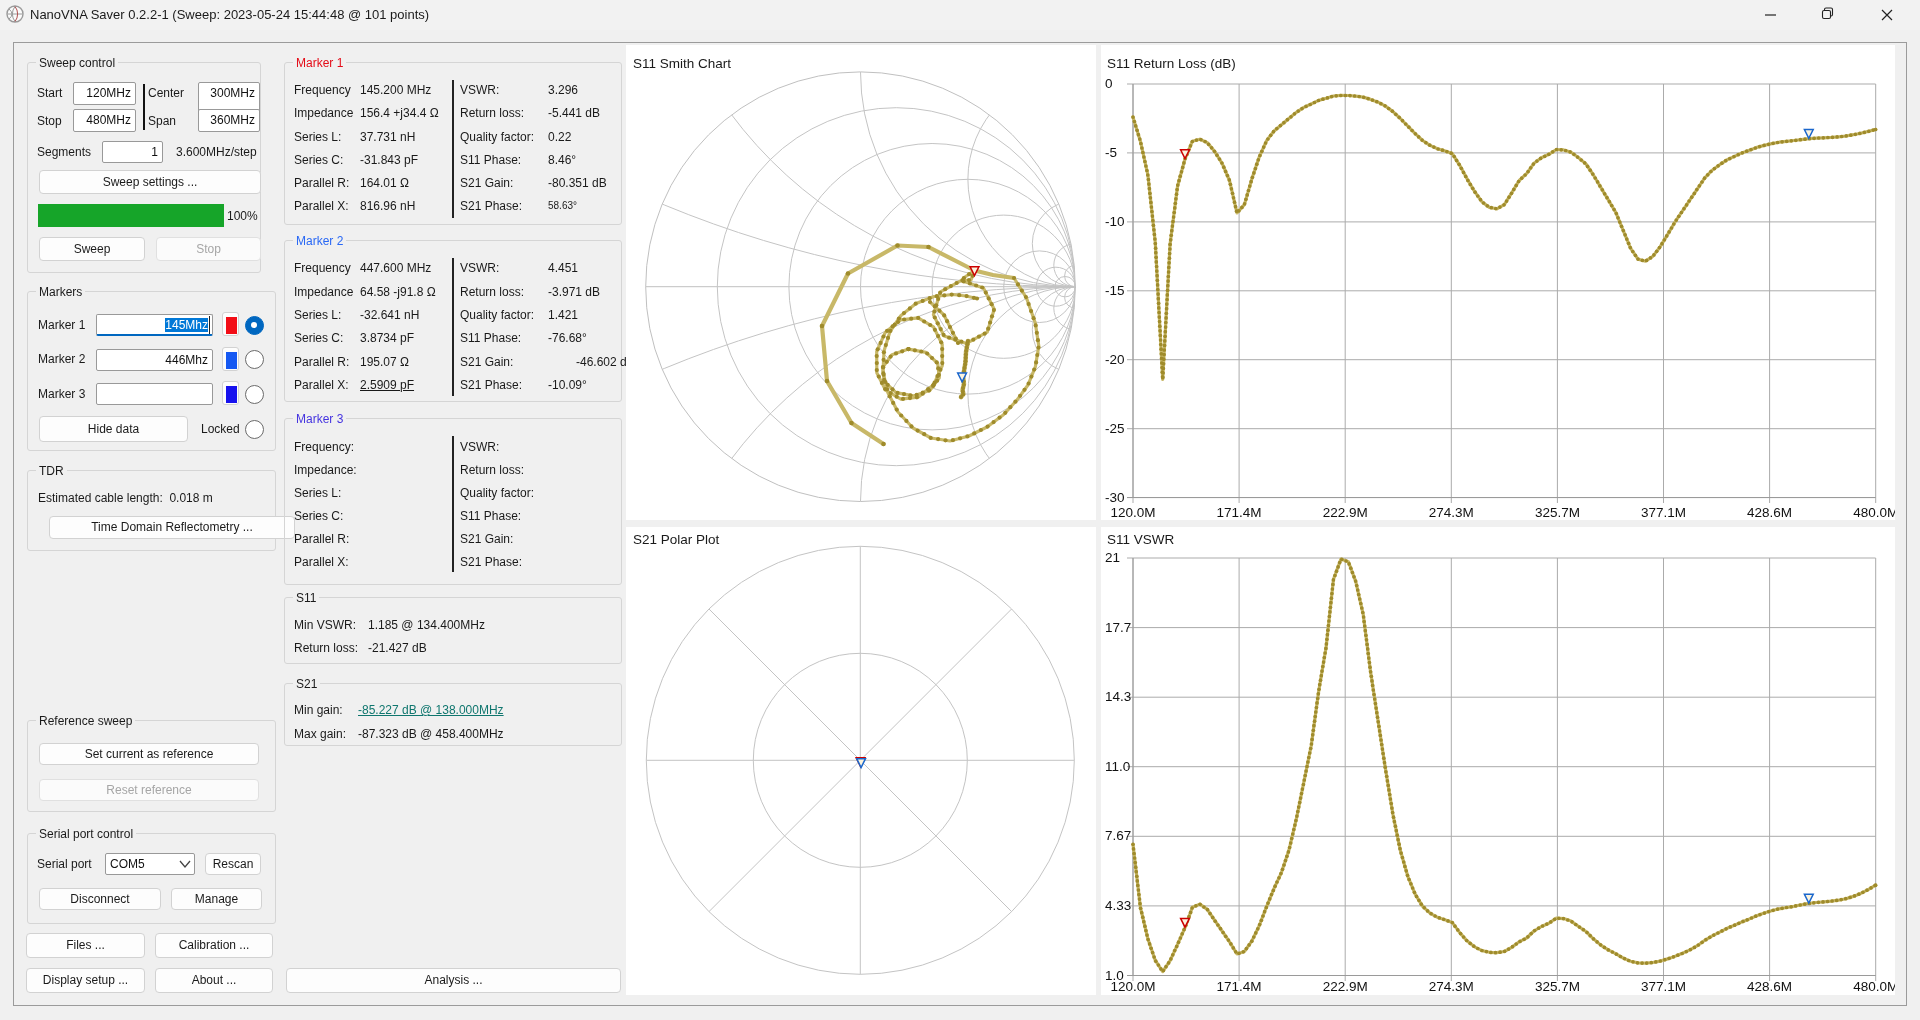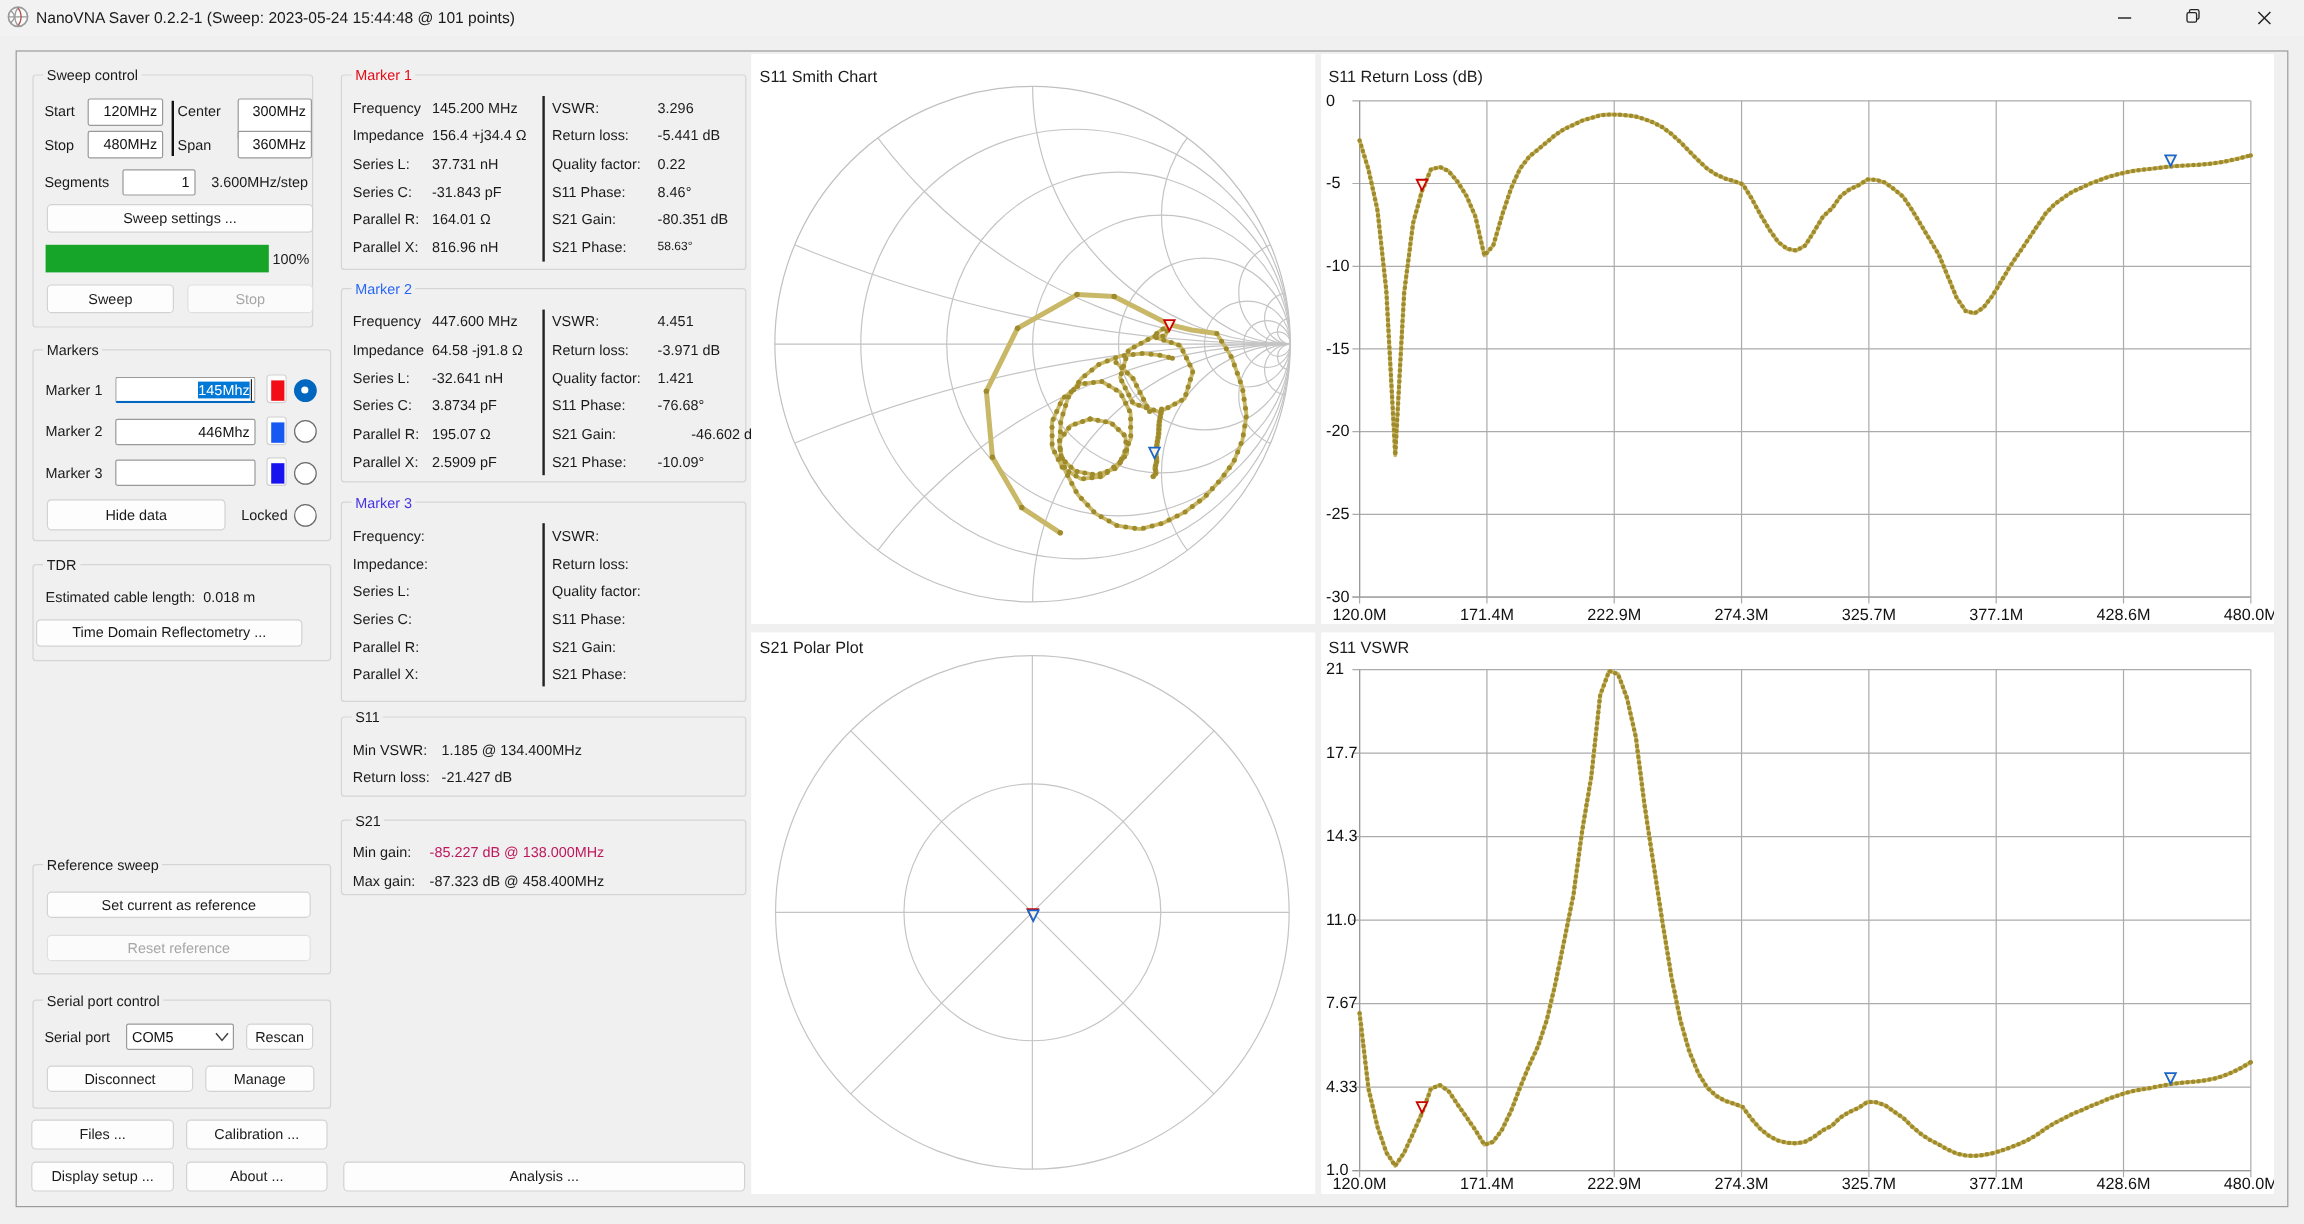--- a/index.html
+++ b/index.html
@@ -74,21 +74,21 @@
     <div style="position:absolute;left:2.5px;top:3.5px;width:11px;height:17px;background:#1712ee;"></div>
   </div>
 <div class="radio" style="left:244.5px;top:384.5px;"></div>
 <div class="btn" style="left:39px;top:416px;width:149px;height:26px;line-height:24px;font-size:12px">Hide data</div>
 <div class="t" style="left:201px;top:420px;font-size:12px;color:#1a1a1a;height:18px;line-height:18px;">Locked</div>
 <div class="radio" style="left:244.5px;top:419.5px;"></div>
 <div class="gb" style="left:27px;top:470px;width:249px;height:81px;">
     <span class="gbl" style="color:#1a1a1a">TDR</span>
   </div>
 <div class="t" style="left:38px;top:489px;font-size:12px;color:#1a1a1a;height:18px;line-height:18px;">Estimated cable length:&nbsp; 0.018 m</div>
-<div class="btn" style="left:30px;top:516px;width:222px;height:23px;line-height:21px;font-size:12px">Time Domain Reflectometry ...</div>
+<div class="btn" style="left:49px;top:516px;width:246px;height:23px;line-height:21px;font-size:12px">Time Domain Reflectometry ...</div>
 <div class="gb" style="left:27px;top:720px;width:249px;height:92px;">
     <span class="gbl" style="color:#1a1a1a">Reference sweep</span>
   </div>
 <div class="btn" style="left:39px;top:743px;width:220px;height:22px;line-height:20px;font-size:12px">Set current as reference</div>
 <div class="btn dis" style="left:39px;top:779px;width:220px;height:22px;line-height:20px;font-size:12px">Reset reference</div>
 <div class="gb" style="left:27px;top:833px;width:249px;height:91px;">
     <span class="gbl" style="color:#1a1a1a">Serial port control</span>
   </div>
 <div class="t" style="left:37px;top:855px;font-size:12px;color:#1a1a1a;height:18px;line-height:18px;">Serial port</div>
 <div class="inp" style="left:105px;top:853px;width:90px;height:22px;line-height:20px;text-align:left;">COM5</div>
@@ -139,21 +139,21 @@
 <div class="t" style="left:360px;top:259.3px;font-size:12px;color:#1a1a1a;height:18px;line-height:18px;">447.600 MHz</div>
 <div class="t" style="left:294px;top:282.7px;font-size:12px;color:#1a1a1a;height:18px;line-height:18px;">Impedance</div>
 <div class="t" style="left:360px;top:282.7px;font-size:12px;color:#1a1a1a;height:18px;line-height:18px;">64.58 -j91.8 Ω</div>
 <div class="t" style="left:294px;top:306px;font-size:12px;color:#1a1a1a;height:18px;line-height:18px;">Series L:</div>
 <div class="t" style="left:360px;top:306px;font-size:12px;color:#1a1a1a;height:18px;line-height:18px;">-32.641 nH</div>
 <div class="t" style="left:294px;top:329.3px;font-size:12px;color:#1a1a1a;height:18px;line-height:18px;">Series C:</div>
 <div class="t" style="left:360px;top:329.3px;font-size:12px;color:#1a1a1a;height:18px;line-height:18px;">3.8734 pF</div>
 <div class="t" style="left:294px;top:352.7px;font-size:12px;color:#1a1a1a;height:18px;line-height:18px;">Parallel R:</div>
 <div class="t" style="left:360px;top:352.7px;font-size:12px;color:#1a1a1a;height:18px;line-height:18px;">195.07 Ω</div>
 <div class="t" style="left:294px;top:376px;font-size:12px;color:#1a1a1a;height:18px;line-height:18px;">Parallel X:</div>
-<div class="t" style="left:360px;top:376px;font-size:12px;color:#1a1a1a;height:18px;line-height:18px;">2.5909 pF</div>
+<div class="t" style="left:360px;top:376px;font-size:12px;color:#1a1a1a;height:18px;line-height:18px;text-decoration:underline;">2.5909 pF</div>
 <div class="t" style="left:460px;top:259.3px;font-size:12px;color:#1a1a1a;height:18px;line-height:18px;">VSWR:</div>
 <div class="t" style="left:548px;top:259.3px;font-size:12px;color:#1a1a1a;height:18px;line-height:18px;">4.451</div>
 <div class="t" style="left:460px;top:282.7px;font-size:12px;color:#1a1a1a;height:18px;line-height:18px;">Return loss:</div>
 <div class="t" style="left:548px;top:282.7px;font-size:12px;color:#1a1a1a;height:18px;line-height:18px;">-3.971 dB</div>
 <div class="t" style="left:460px;top:306px;font-size:12px;color:#1a1a1a;height:18px;line-height:18px;">Quality factor:</div>
 <div class="t" style="left:548px;top:306px;font-size:12px;color:#1a1a1a;height:18px;line-height:18px;">1.421</div>
 <div class="t" style="left:460px;top:329.3px;font-size:12px;color:#1a1a1a;height:18px;line-height:18px;">S11 Phase:</div>
 <div class="t" style="left:548px;top:329.3px;font-size:12px;color:#1a1a1a;height:18px;line-height:18px;">-76.68°</div>
 <div class="t" style="left:460px;top:352.7px;font-size:12px;color:#1a1a1a;height:18px;line-height:18px;">S21 Gain:</div>
 <div class="t" style="left:548px;top:352.7px;font-size:12px;color:#1a1a1a;height:18px;line-height:18px;margin-left:28px;">-46.602 dB</div>
@@ -179,21 +179,21 @@
     <span class="gbl" style="color:#1a1a1a">S11</span>
   </div>
 <div class="t" style="left:294px;top:616px;font-size:12px;color:#1a1a1a;height:18px;line-height:18px;">Min VSWR:</div>
 <div class="t" style="left:368px;top:616px;font-size:12px;color:#1a1a1a;height:18px;line-height:18px;">1.185 @ 134.400MHz</div>
 <div class="t" style="left:294px;top:639px;font-size:12px;color:#1a1a1a;height:18px;line-height:18px;">Return loss:</div>
 <div class="t" style="left:368px;top:639px;font-size:12px;color:#1a1a1a;height:18px;line-height:18px;">-21.427 dB</div>
 <div class="gb" style="left:284px;top:683px;width:338px;height:63px;">
     <span class="gbl" style="color:#1a1a1a">S21</span>
   </div>
 <div class="t" style="left:294px;top:701px;font-size:12px;color:#1a1a1a;height:18px;line-height:18px;">Min gain:</div>
-<div class="t" style="left:358px;top:701px;font-size:12px;color:#be185d;height:18px;line-height:18px;">-85.227 dB @ 138.000MHz</div>
+<div class="t" style="left:358px;top:701px;font-size:12px;color:#0f766e;height:18px;line-height:18px;text-decoration:underline;">-85.227 dB @ 138.000MHz</div>
 <div class="t" style="left:294px;top:725px;font-size:12px;color:#1a1a1a;height:18px;line-height:18px;">Max gain:</div>
 <div class="t" style="left:358px;top:725px;font-size:12px;color:#1a1a1a;height:18px;line-height:18px;">-87.323 dB @ 458.400MHz</div>
 <div class="panel" style="left:626px;top:45px;width:470px;height:475px;"></div>
 <div class="panel" style="left:1101px;top:45px;width:794px;height:475px;"></div>
 <div class="panel" style="left:626px;top:527px;width:470px;height:468px;"></div>
 <div class="panel" style="left:1101px;top:527px;width:794px;height:468px;"></div>
 <div class="t" style="left:633px;top:55px;font-size:13.5px;color:#1a1a1a;height:18px;line-height:18px;">S11 Smith Chart</div>
 <div class="t" style="left:1107px;top:55px;font-size:13.5px;color:#1a1a1a;height:18px;line-height:18px;">S11 Return Loss (dB)</div>
 <div class="t" style="left:633px;top:531px;font-size:13.5px;color:#1a1a1a;height:18px;line-height:18px;">S21 Polar Plot</div>
 <div class="t" style="left:1107px;top:531px;font-size:13.5px;color:#1a1a1a;height:18px;line-height:18px;">S11 VSWR</div>

